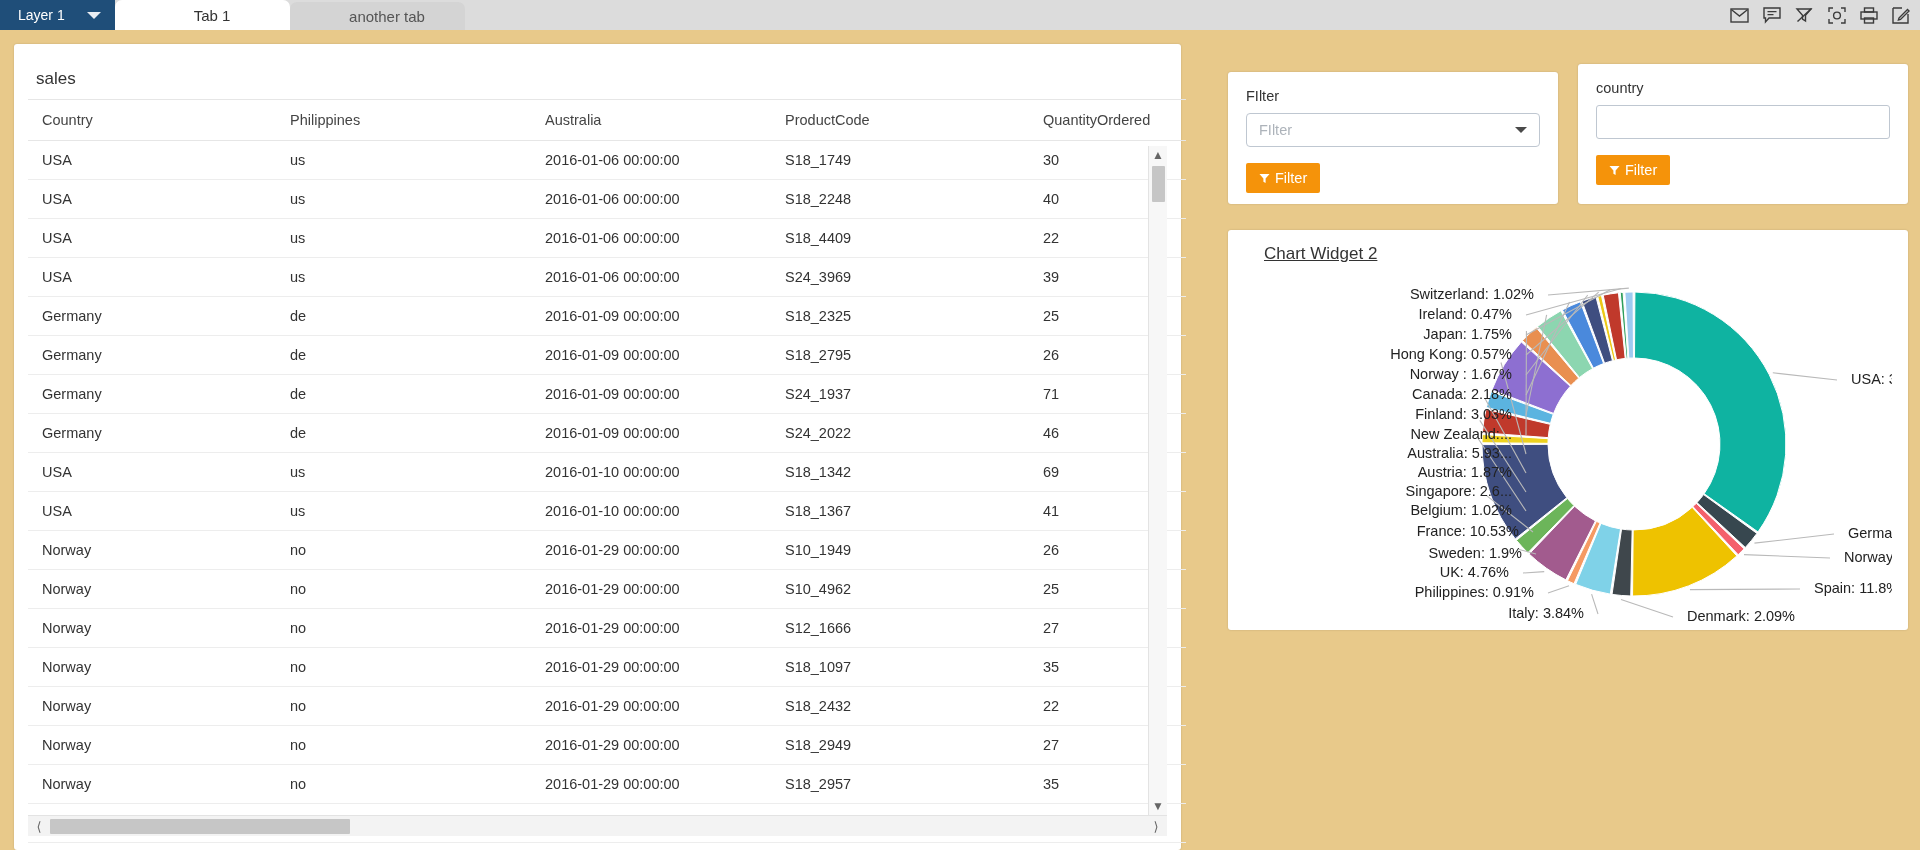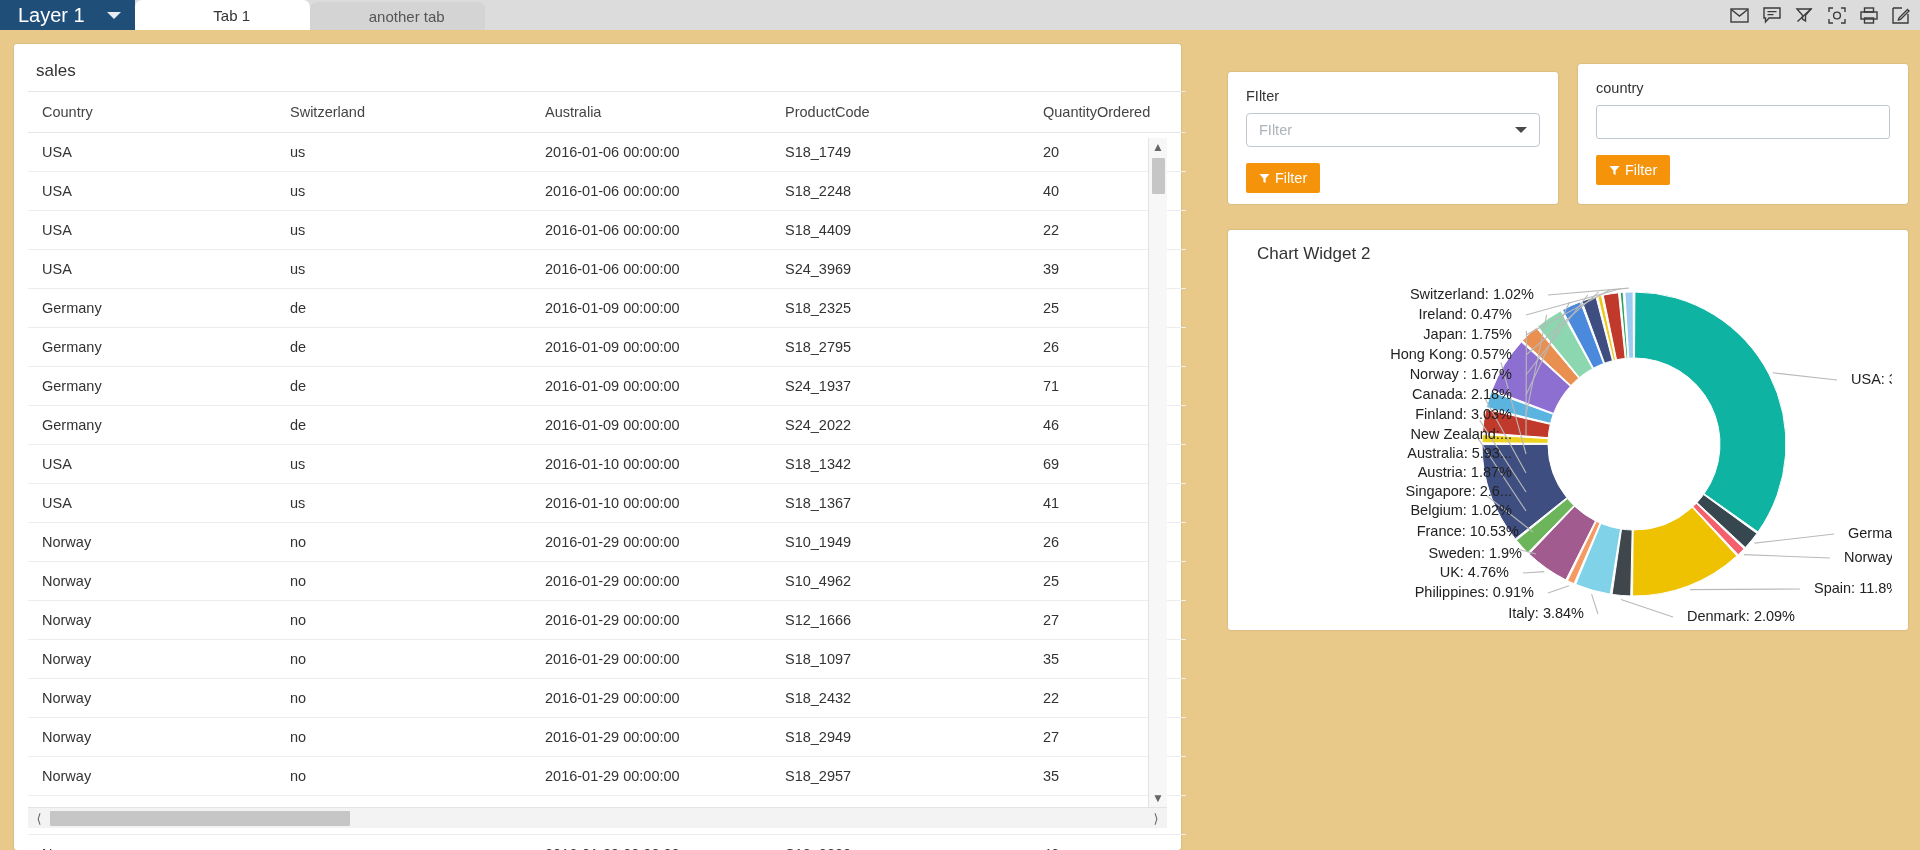--- a/index.html
+++ b/index.html
@@ -12,21 +12,21 @@
   }
 
   
   #topbar {
     height:30px; background:#dcdcdc;
     display:flex; align-items:stretch; position:relative;
   }
   .layer-btn {
     background:#1f4e79; color:#fff;
     display:flex; align-items:center; gap:22px;
-    padding:0 14px 0 18px; font-size:20px;
+    padding:0 14px 0 18px; font-size:14px;
     min-width:115px;
   }
   .caret-down {
     width:0;height:0;border-left:7px solid transparent;border-right:7px solid transparent;
     border-top:7px solid #fff; opacity:.9;
   }
   .tab {
     display:flex;align-items:center;justify-content:center;
     font-size:15px;color:#555; width:175px;
     border-top-left-radius:7px;border-top-right-radius:7px;
@@ -38,21 +38,21 @@
     display:flex; align-items:center; gap:14px;
   }
   #topicons svg { display:block; }
 
   
   #canvas { position:relative; width:1920px; height:820px; background:#e8c98a; }
 
   .panel { position:absolute; background:#fff; border-radius:3px; box-shadow:0 0 2px rgba(0,0,0,.18); }
 
   
-  #salesPanel { left:14px; top:14px; width:1167px; height:806px; padding:14px 14px 0 14px; }
+  #salesPanel { left:14px; top:14px; width:1167px; height:806px; padding:22px 14px 0 14px; }
   #salesTitle { font-size:17px; color:#333; margin:3px 0 10px 8px; }
   #tableWrap { position:relative; width:100%; height:737px; }
   table { border-collapse:collapse; width:1158px; table-layout:fixed; font-size:14.5px; color:#333; }
   thead th {
     text-align:left; font-weight:400; color:#444;
     padding:12px 0 12px 14px; border-top:1px solid #e6e6e6; border-bottom:1px solid #e6e6e6;
     font-size:14.5px;
   }
   tbody td { padding:11px 0 11px 14px; border-bottom:1px solid #ededed; white-space:nowrap; }
   col.c1{width:248px} col.c2{width:255px} col.c3{width:240px} col.c4{width:258px} col.c5{width:157px}
@@ -89,21 +89,21 @@
   .w-input { height:34px; border:1px solid #bfc7d1; border-radius:3px; background:#fff; width:100%; }
   .filter-btn {
     margin-top:16px; background:#f5930a; color:#fff; border:none;
     height:30px; padding:0 13px; font-size:14.5px; font-family:inherit;
     display:inline-flex; align-items:center; gap:5px; cursor:pointer; border-radius:2px;
   }
   .funnel { width:11px;height:11px; }
 
   
   #chartPanel { left:1228px; top:200px; width:680px; height:400px; padding:12px 16px; }
-  #chartTitle { font-size:17px; color:#333; margin:2px 0 0 13px; }
+  #chartTitle { font-size:17px; color:#333; margin:2px 0 0 20px;text-decoration:underline; }
   #chartArea { position:relative; width:648px; height:360px; margin-top:2px; }
   #chartArea svg { position:absolute; left:0; top:0; }
   .lbl { font-size:14.5px; fill:#222; font-family:"Liberation Sans", sans-serif; }
 </style>
 </head>
 <body>
 
 <div id="topbar">
   <div class="layer-btn">
     <span>Layer 1</span>
@@ -166,33 +166,33 @@
         <colgroup>
             <col class="c1">
             <col class="c2">
             <col class="c3">
             <col class="c4">
             <col class="c5">
           </colgroup>
         <thead>
             <tr id="theadRow">
               <th>Country</th>
-              <th>Switzerland</th>
+              <th>Philippines</th>
               <th>Australia</th>
               <th>ProductCode</th>
               <th>QuantityOrdered</th>
             </tr>
           </thead>
         <tbody id="tbody">
             <tr>
               <td>USA</td>
               <td>us</td>
               <td>2016-01-06 00:00:00</td>
               <td>S18_1749</td>
-              <td>20</td>
+              <td>30</td>
             </tr>
             <tr>
               <td>USA</td>
               <td>us</td>
               <td>2016-01-06 00:00:00</td>
               <td>S18_2248</td>
               <td>40</td>
             </tr>
             <tr>
               <td>USA</td>

